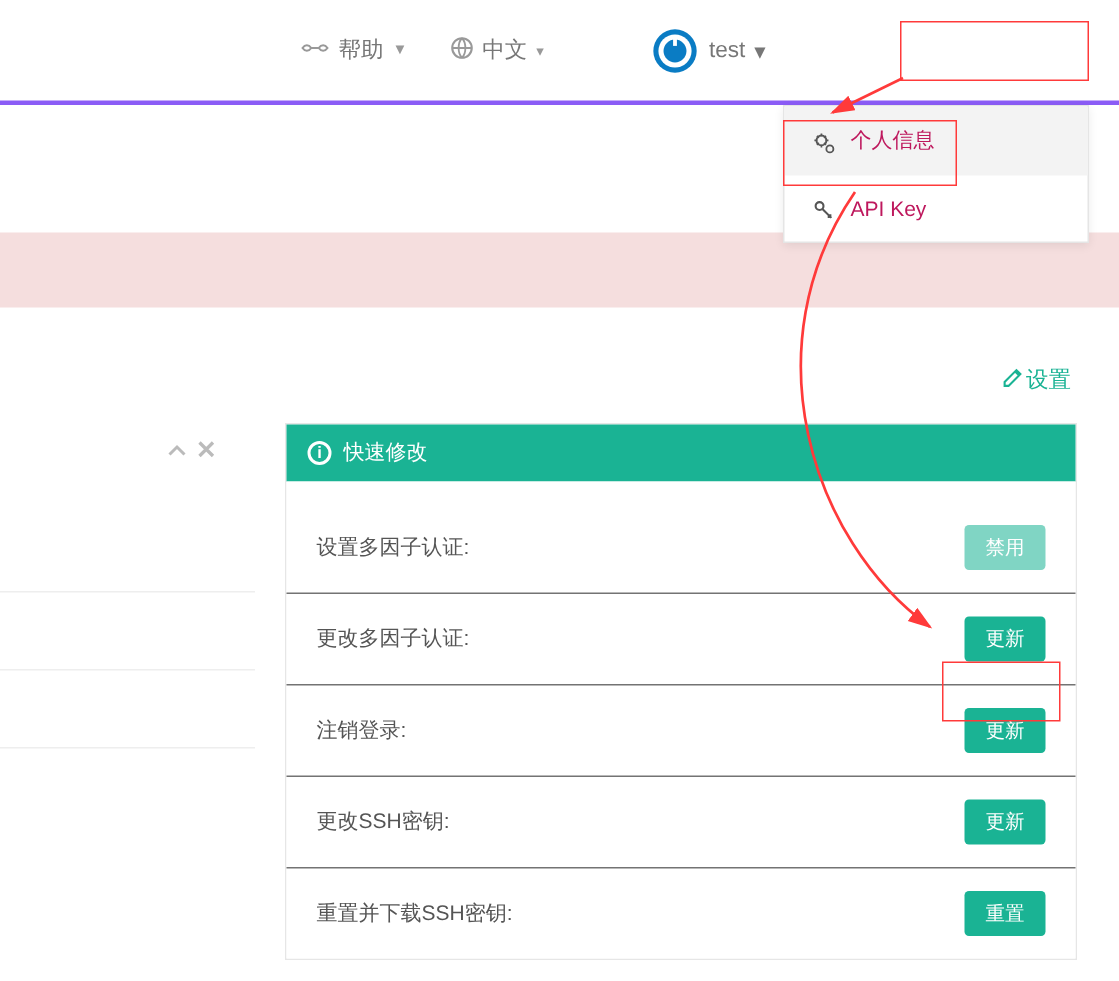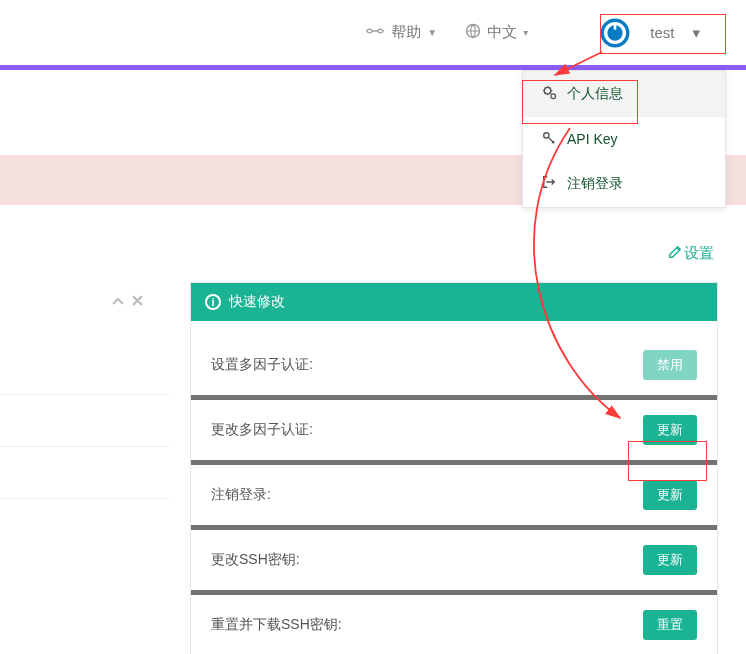--- a/index.html
+++ b/index.html
@@ -7,43 +7,43 @@
       font-family: -apple-system, BlinkMacSystemFont, "Segoe UI", "Microsoft YaHei", sans-serif;
       background: #fff;
       width: 746px;
       height: 654px;
       overflow: hidden;
       position: relative;
       color: #333;
     }
     .topbar {
       height: 70px;
-      border-bottom: 5px solid #8b5cf6;
-      display: flex;
-      align-items: center;
-      justify-content: flex-end;
-      padding-right: 42px;
+      border-bottom: 3px solid #8b5cf6;
+      display: flex;
+      align-items: center;
+      justify-content: center;
+      padding-right: 32px;
       gap: 28px;
     }
     .nav-item {
       display: flex;
       align-items: center;
       gap: 6px;
       color: #777;
       font-size: 15px;
       cursor: pointer;
     }
     .nav-item .caret {
       font-size: 10px;
       color: #999;
     }
     .user-pill {
       display: flex;
       align-items: center;
-      gap: 18px;
+      gap: 6px;
       color: #777;
       font-size: 15px;
       cursor: pointer;
       padding: 2px 4px;
     }
     .avatar {
       width: 34px;
       height: 34px;
       position: relative;
     }
@@ -54,23 +54,23 @@
       left: 522px;
       width: 204px;
       background: #fff;
       border: 1px solid #e5e5e5;
       box-shadow: 0 2px 6px rgba(0,0,0,0.08);
       z-index: 10;
     }
     .dropdown-item {
       padding: 14px 18px;
       font-size: 14px;
-      color: #14532d;
-      display: flex;
-      align-items: flex-start;
+      color: #be185d;
+      display: flex;
+      align-items: flex-end;
       gap: 10px;
       cursor: pointer;
     }
     .dropdown-item.active {
       background: #f3f3f3;
     }
     .dropdown-item .icn {
       width: 16px;
       display: inline-flex;
       justify-content: center;
@@ -125,21 +125,21 @@
       align-items:center; justify-content:center; font-size:11px; font-weight:bold;
     }
     .panel-body {
       background: #fff;
     }
     .row {
       display: flex;
       align-items: center;
       justify-content: space-between;
       padding: 15px 20px;
-      border-bottom: 5px solid #737373;
+      border-bottom: 1px solid #737373;
       font-size: 14px;
       color: #555;
     }
     .row:last-child { border-bottom: none; }
     .btn {
       background: #1ab394;
       color: #fff;
       border: none;
       padding: 6px 14px;
       font-size: 13px;
@@ -225,28 +225,20 @@
     <span>个人信息</span>
   </div>
   <div class="dropdown-item">
     <span class="icn">
       <svg width="14" height="14" viewBox="0 0 16 16">
           <circle cx="5" cy="5" r="3" fill="none" stroke="#555" stroke-width="1.6"></circle>
           <path d="M7 7l7 7 M12 14v-2h2" fill="none" stroke="#555" stroke-width="1.6"></path>
         </svg>
     </span>
     <span>API Key</span>
-  </div>
-  <div class="dropdown-item">
-    <span class="icn">
-      <svg width="14" height="14" viewBox="0 0 16 16">
-          <path d="M6 2h-4v12h4 M5 8h9 M11 5l3 3-3 3" fill="none" stroke="#555" stroke-width="1.6"></path>
-        </svg>
-    </span>
-    <span>注销登录</span>
   </div>
 </div>
 
 <div class="pinkband"></div>
 
 <div class="side-ctrl">
   <span><svg width="12" height="10" viewBox="0 0 12 10">
         <path d="M1 8l5-5 5 5" fill="none" stroke="#bbb" stroke-width="2"></path>
       </svg></span>
   <span><svg width="11" height="11" viewBox="0 0 11 11">

